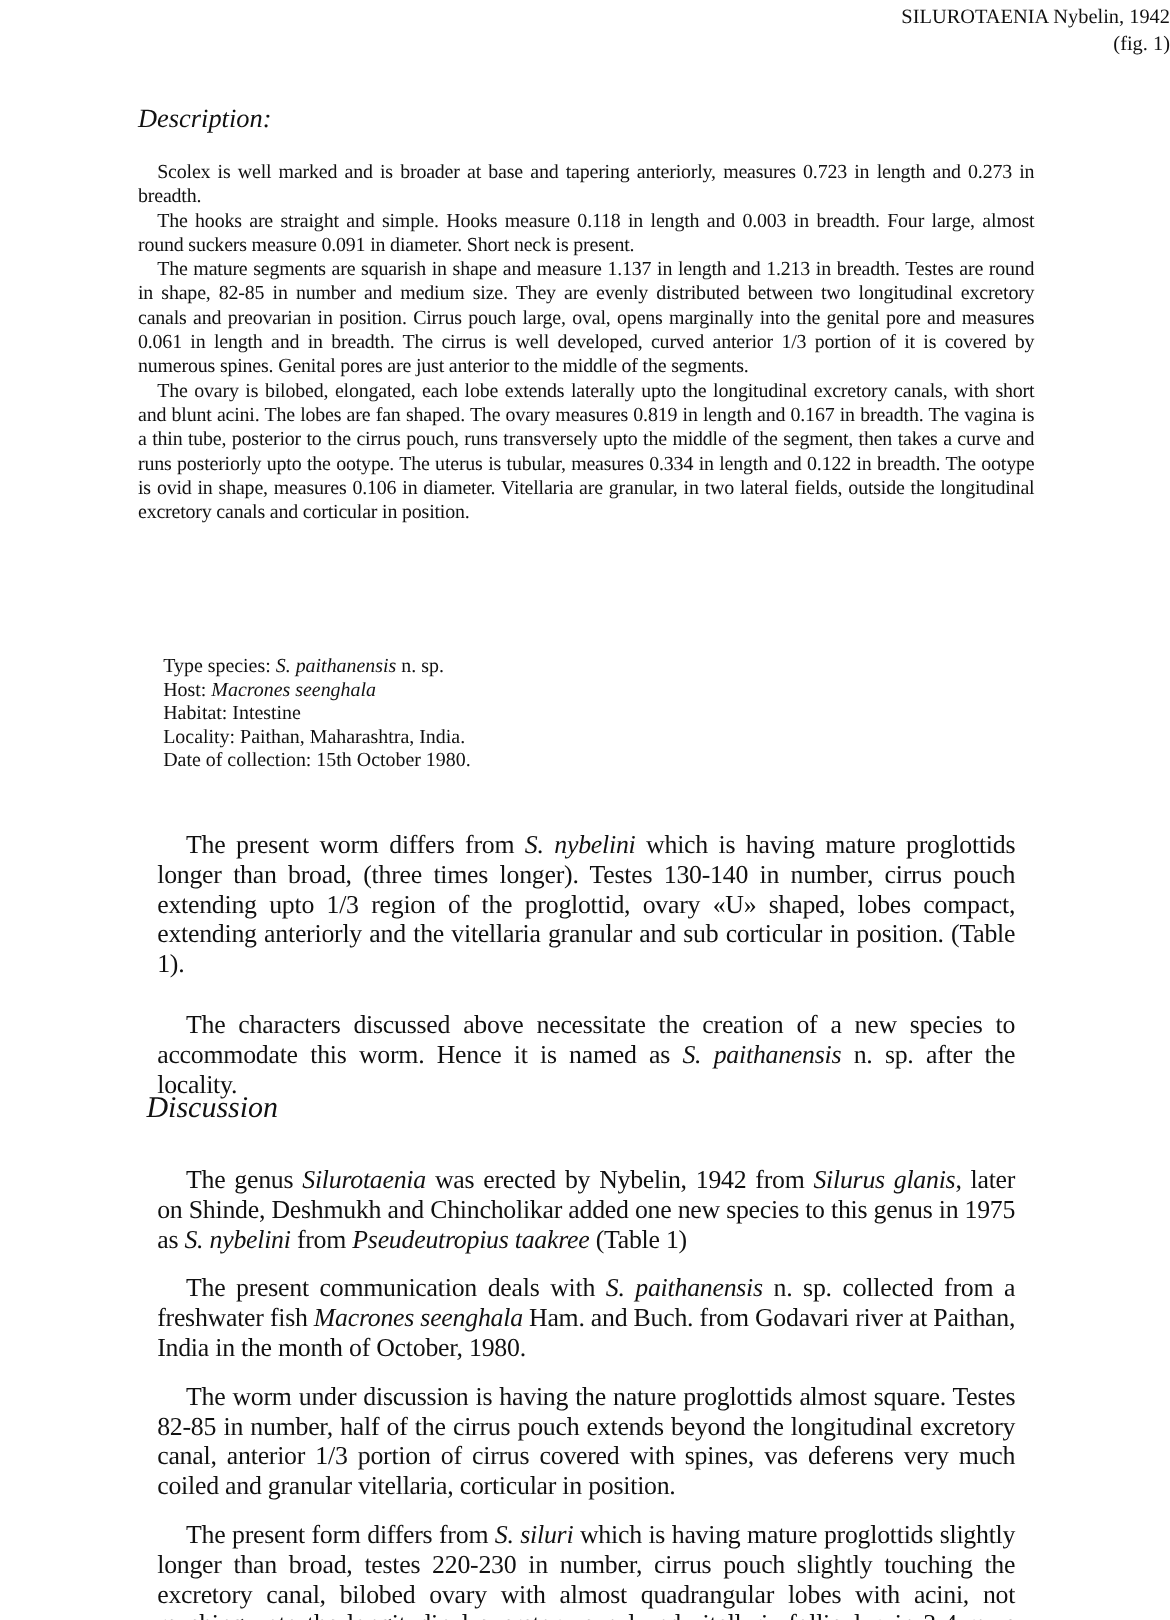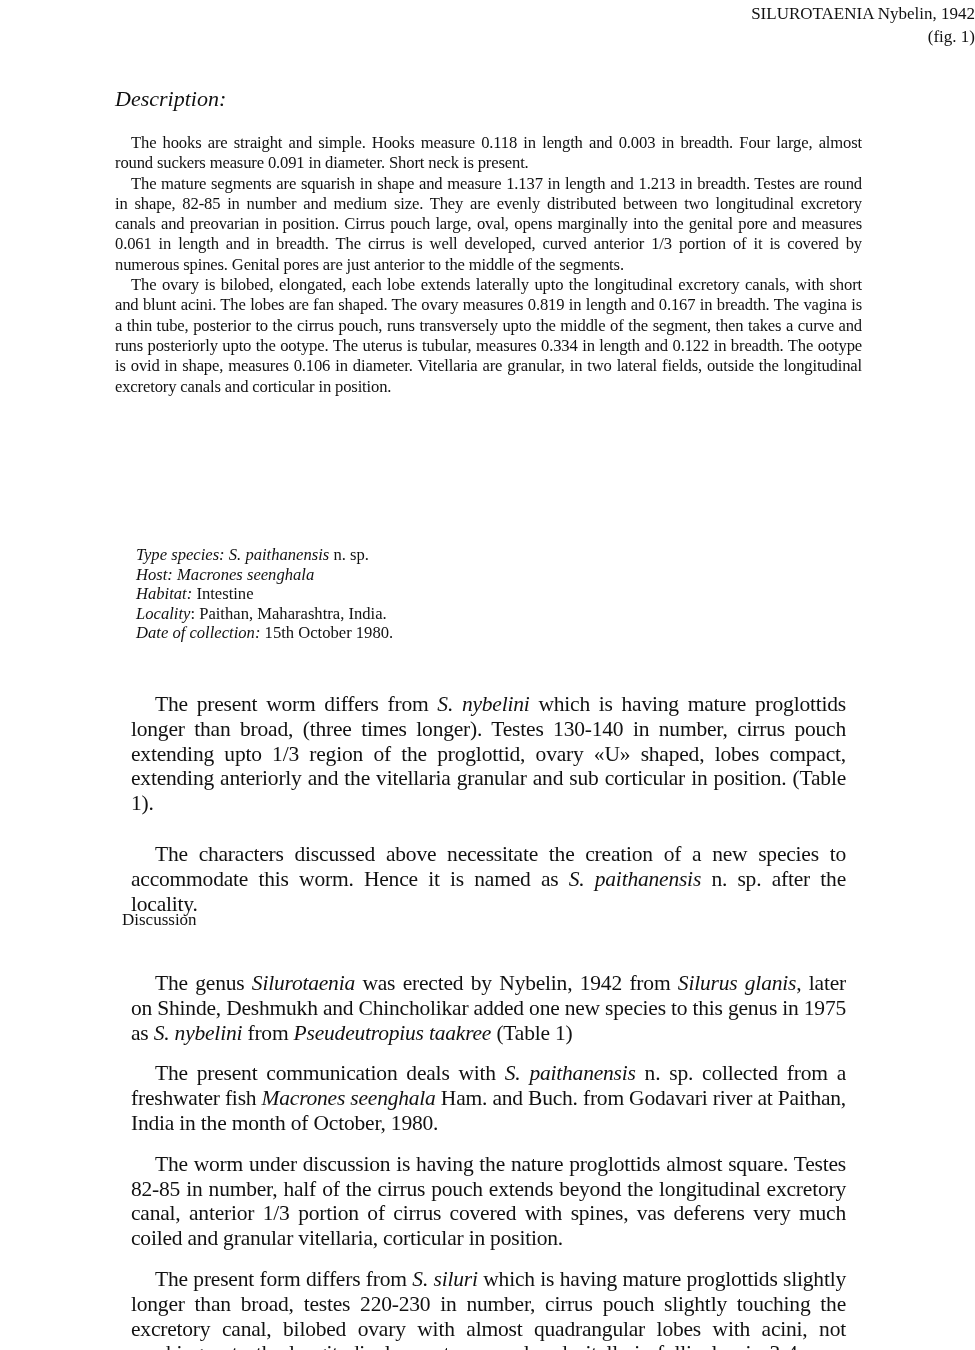--- a/index.html
+++ b/index.html
@@ -6,38 +6,39 @@
   body { width: 975px; height: 1350px; position: relative; overflow: hidden; color: #111; font-family: "Liberation Serif", "DejaVu Serif", serif; }
   .abs { position: absolute; }
   .title { left: 0; width: 975px; text-align: right; font-size: 17px; line-height: 22px; }
   .title1 { top: 3px; }
   .title2 { top: 26px; }
   .heading-desc { top: 86px; left: 115px; font-size: 22px; font-style: italic; }
   .desc-block { top: 133px; left: 115px; width: 747px; font-size: 16.6px; line-height: 20.3px; text-align: justify; letter-spacing: -0.15px; }
   .desc-block p { margin: 0; text-indent: 16px; }
   .meta-block { top: 545px; left: 136px; font-size: 16.6px; line-height: 19.6px; }
   .meta-block div { margin: 0; }
-  .meta-block .lbl { font-style: italic; }
+  .meta-block .lbl { }
   .big { left: 115px; width: 747px; font-size: 21.5px; line-height: 24.8px; text-align: justify; letter-spacing: -0.2px; }
   .big p { margin: 16px; text-indent: 24px; }
   .para-diff { top: 676px; }
   .para-char { top: 826px; }
-  .heading-disc { top: 910px; left: 122px; font-size: 17px; }
+  .heading-disc { top: 910px; left: 122px; font-size: 25px; font-style: italic; }
   .disc-block { top: 955px; }
   i, .it { font-style: italic; }
 </style>
 </head>
 <body>
 
 <div class="abs title title1">SILUROTAENIA Nybelin, 1942</div>
 <div class="abs title title2">(fig. 1)</div>
 
 <div class="abs heading-desc">Description:</div>
 
 <div class="abs desc-block">
+  <p>Scolex is well marked and is broader at base and tapering anteriorly, measures 0.723 in length and 0.273 in breadth.</p>
   <p>The hooks are straight and simple. Hooks measure 0.118 in length and 0.003 in breadth. Four large, almost round suckers measure 0.091 in diameter. Short neck is present.</p>
   <p>The mature segments are squarish in shape and measure 1.137 in length and 1.213 in breadth. Testes are round in shape, 82-85 in number and medium size. They are evenly distributed between two longitudinal excretory canals and preovarian in position. Cirrus pouch large, oval, opens marginally into the genital pore and measures 0.061 in length and in breadth. The cirrus is well developed, curved anterior 1/3 portion of it is covered by numerous spines. Genital pores are just anterior to the middle of the segments.</p>
   <p>The ovary is bilobed, elongated, each lobe extends laterally upto the longitudinal excretory canals, with short and blunt acini. The lobes are fan shaped. The ovary measures 0.819 in length and 0.167 in breadth. The vagina is a thin tube, posterior to the cirrus pouch, runs transversely upto the middle of the segment, then takes a curve and runs posteriorly upto the ootype. The uterus is tubular, measures 0.334 in length and 0.122 in breadth. The ootype is ovid in shape, measures 0.106 in diameter. Vitellaria are granular, in two lateral fields, outside the longitudinal excretory canals and corticular in position.</p>
 </div>
 
 <div class="abs meta-block">
   <div>
     <span class="lbl">Type species:</span>
     <span class="it">S. paithanensis</span><span> n. sp.</span>
   </div>

